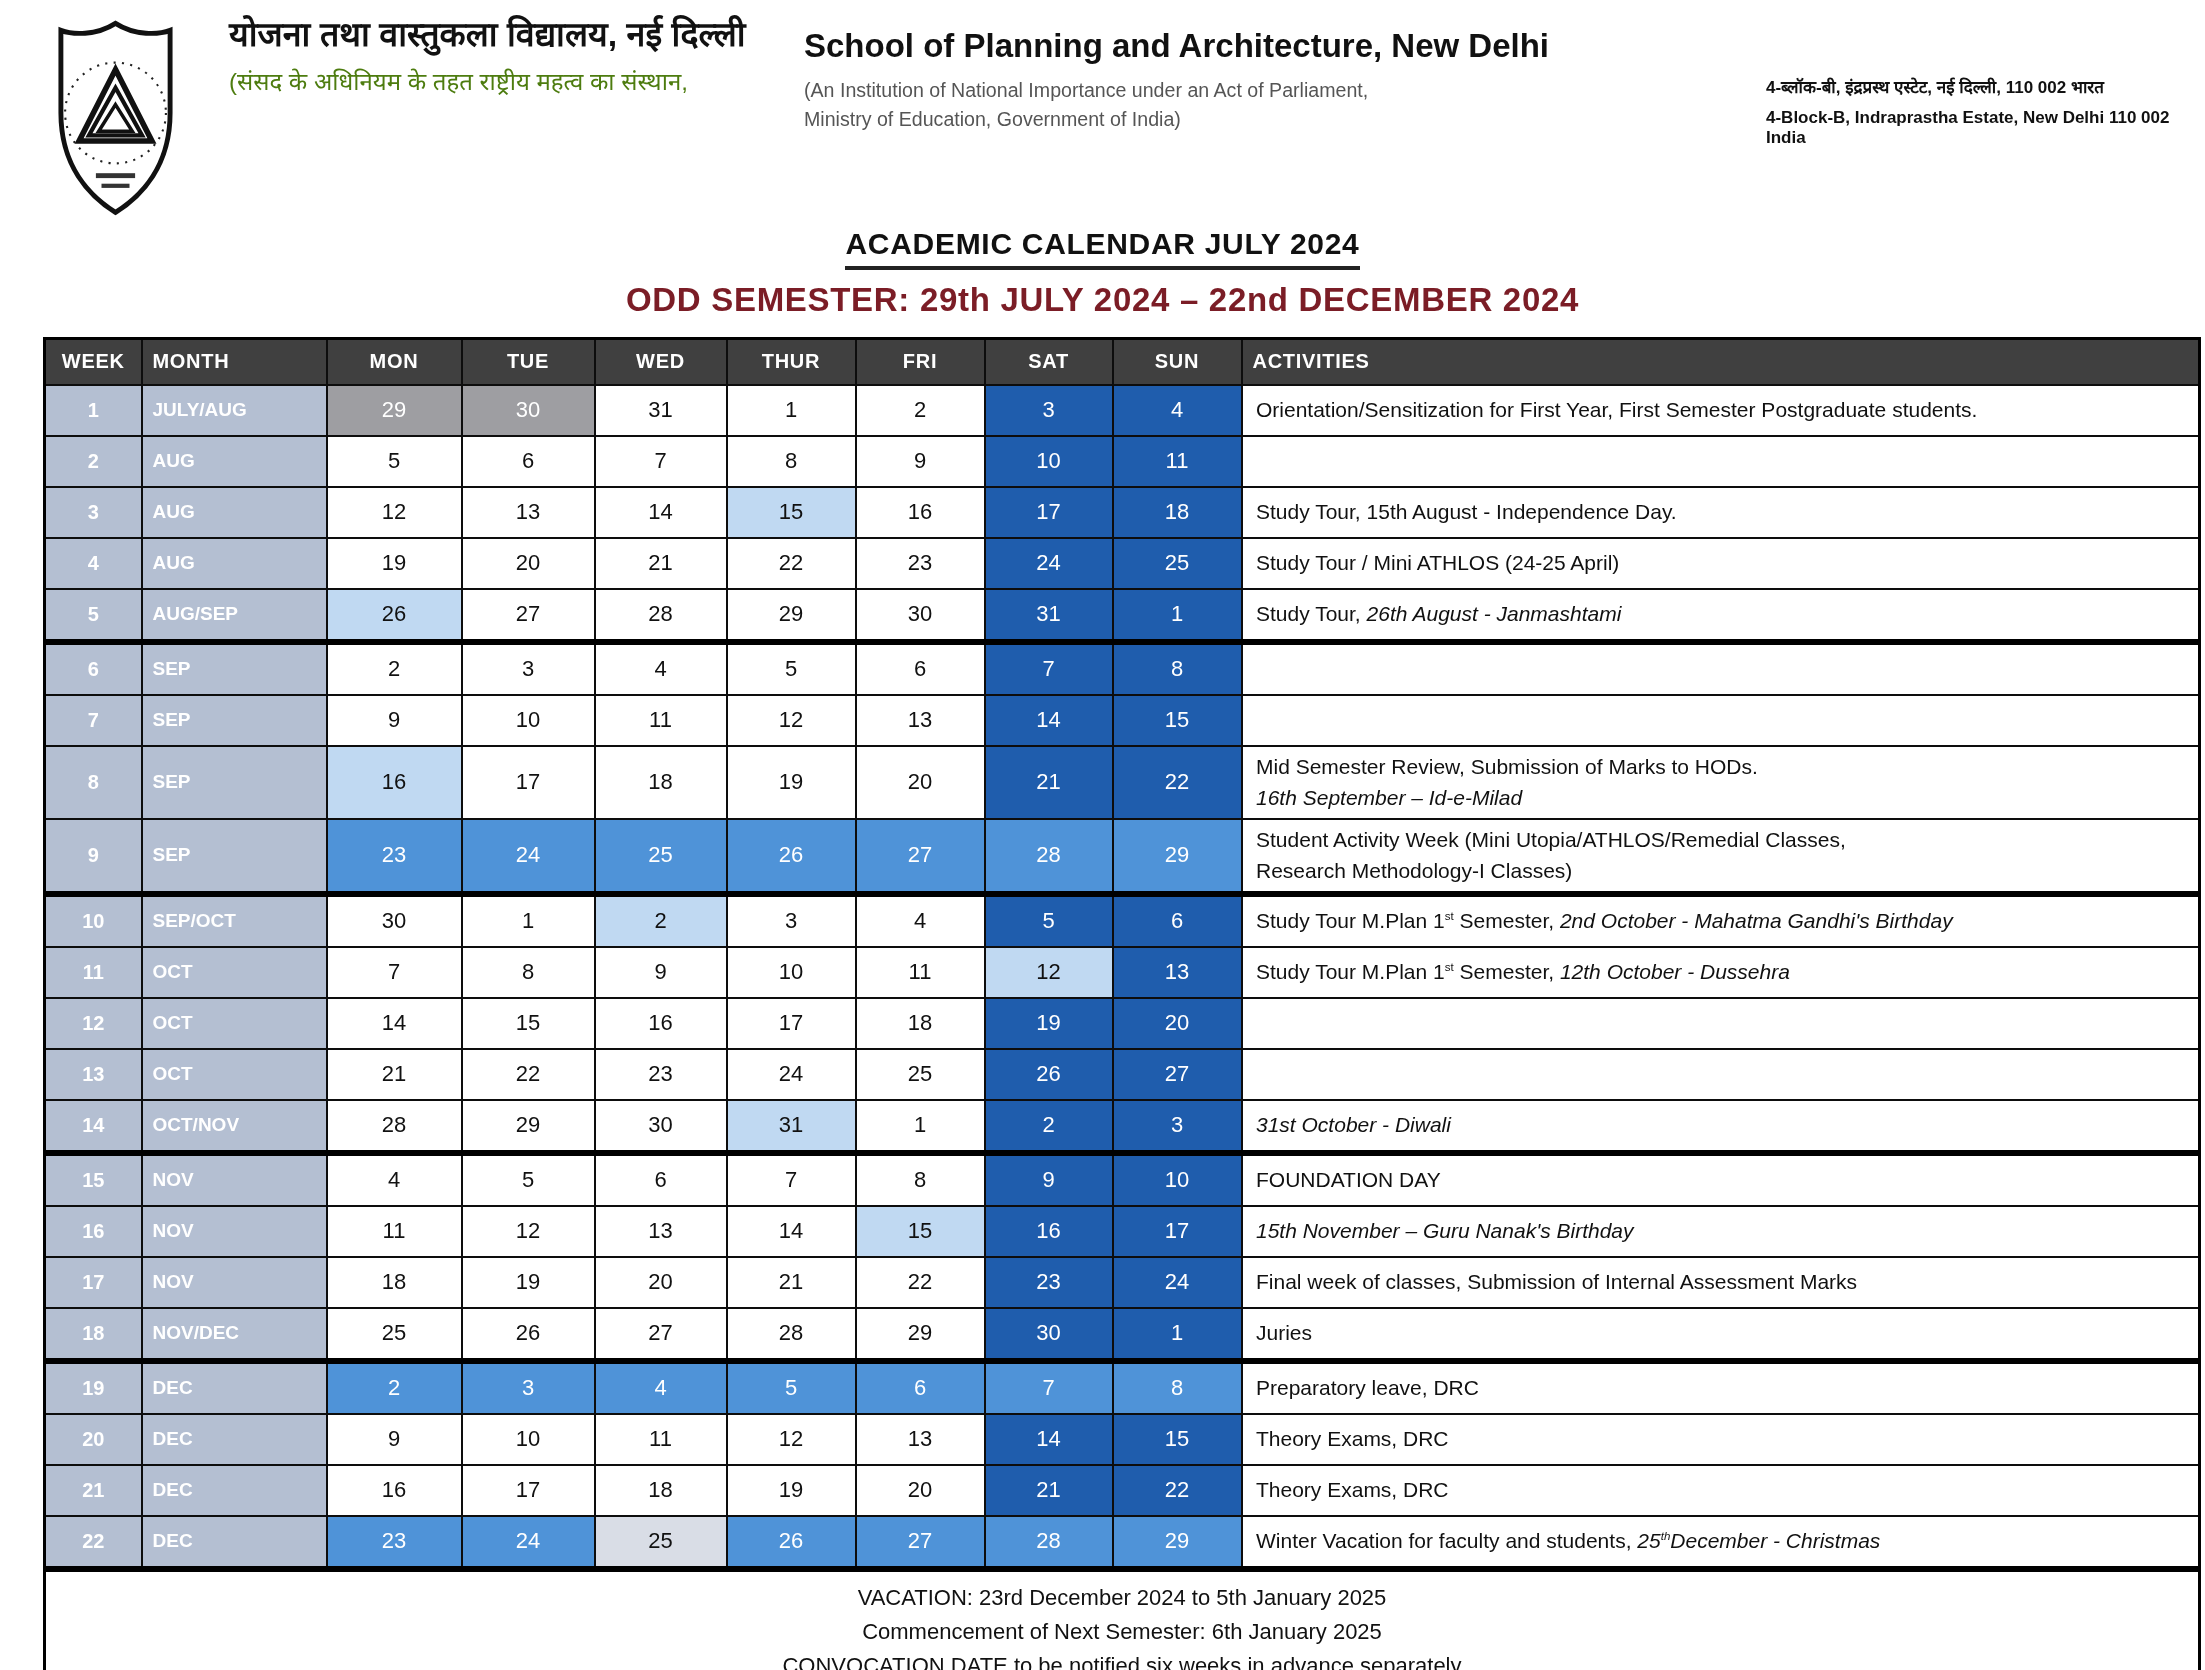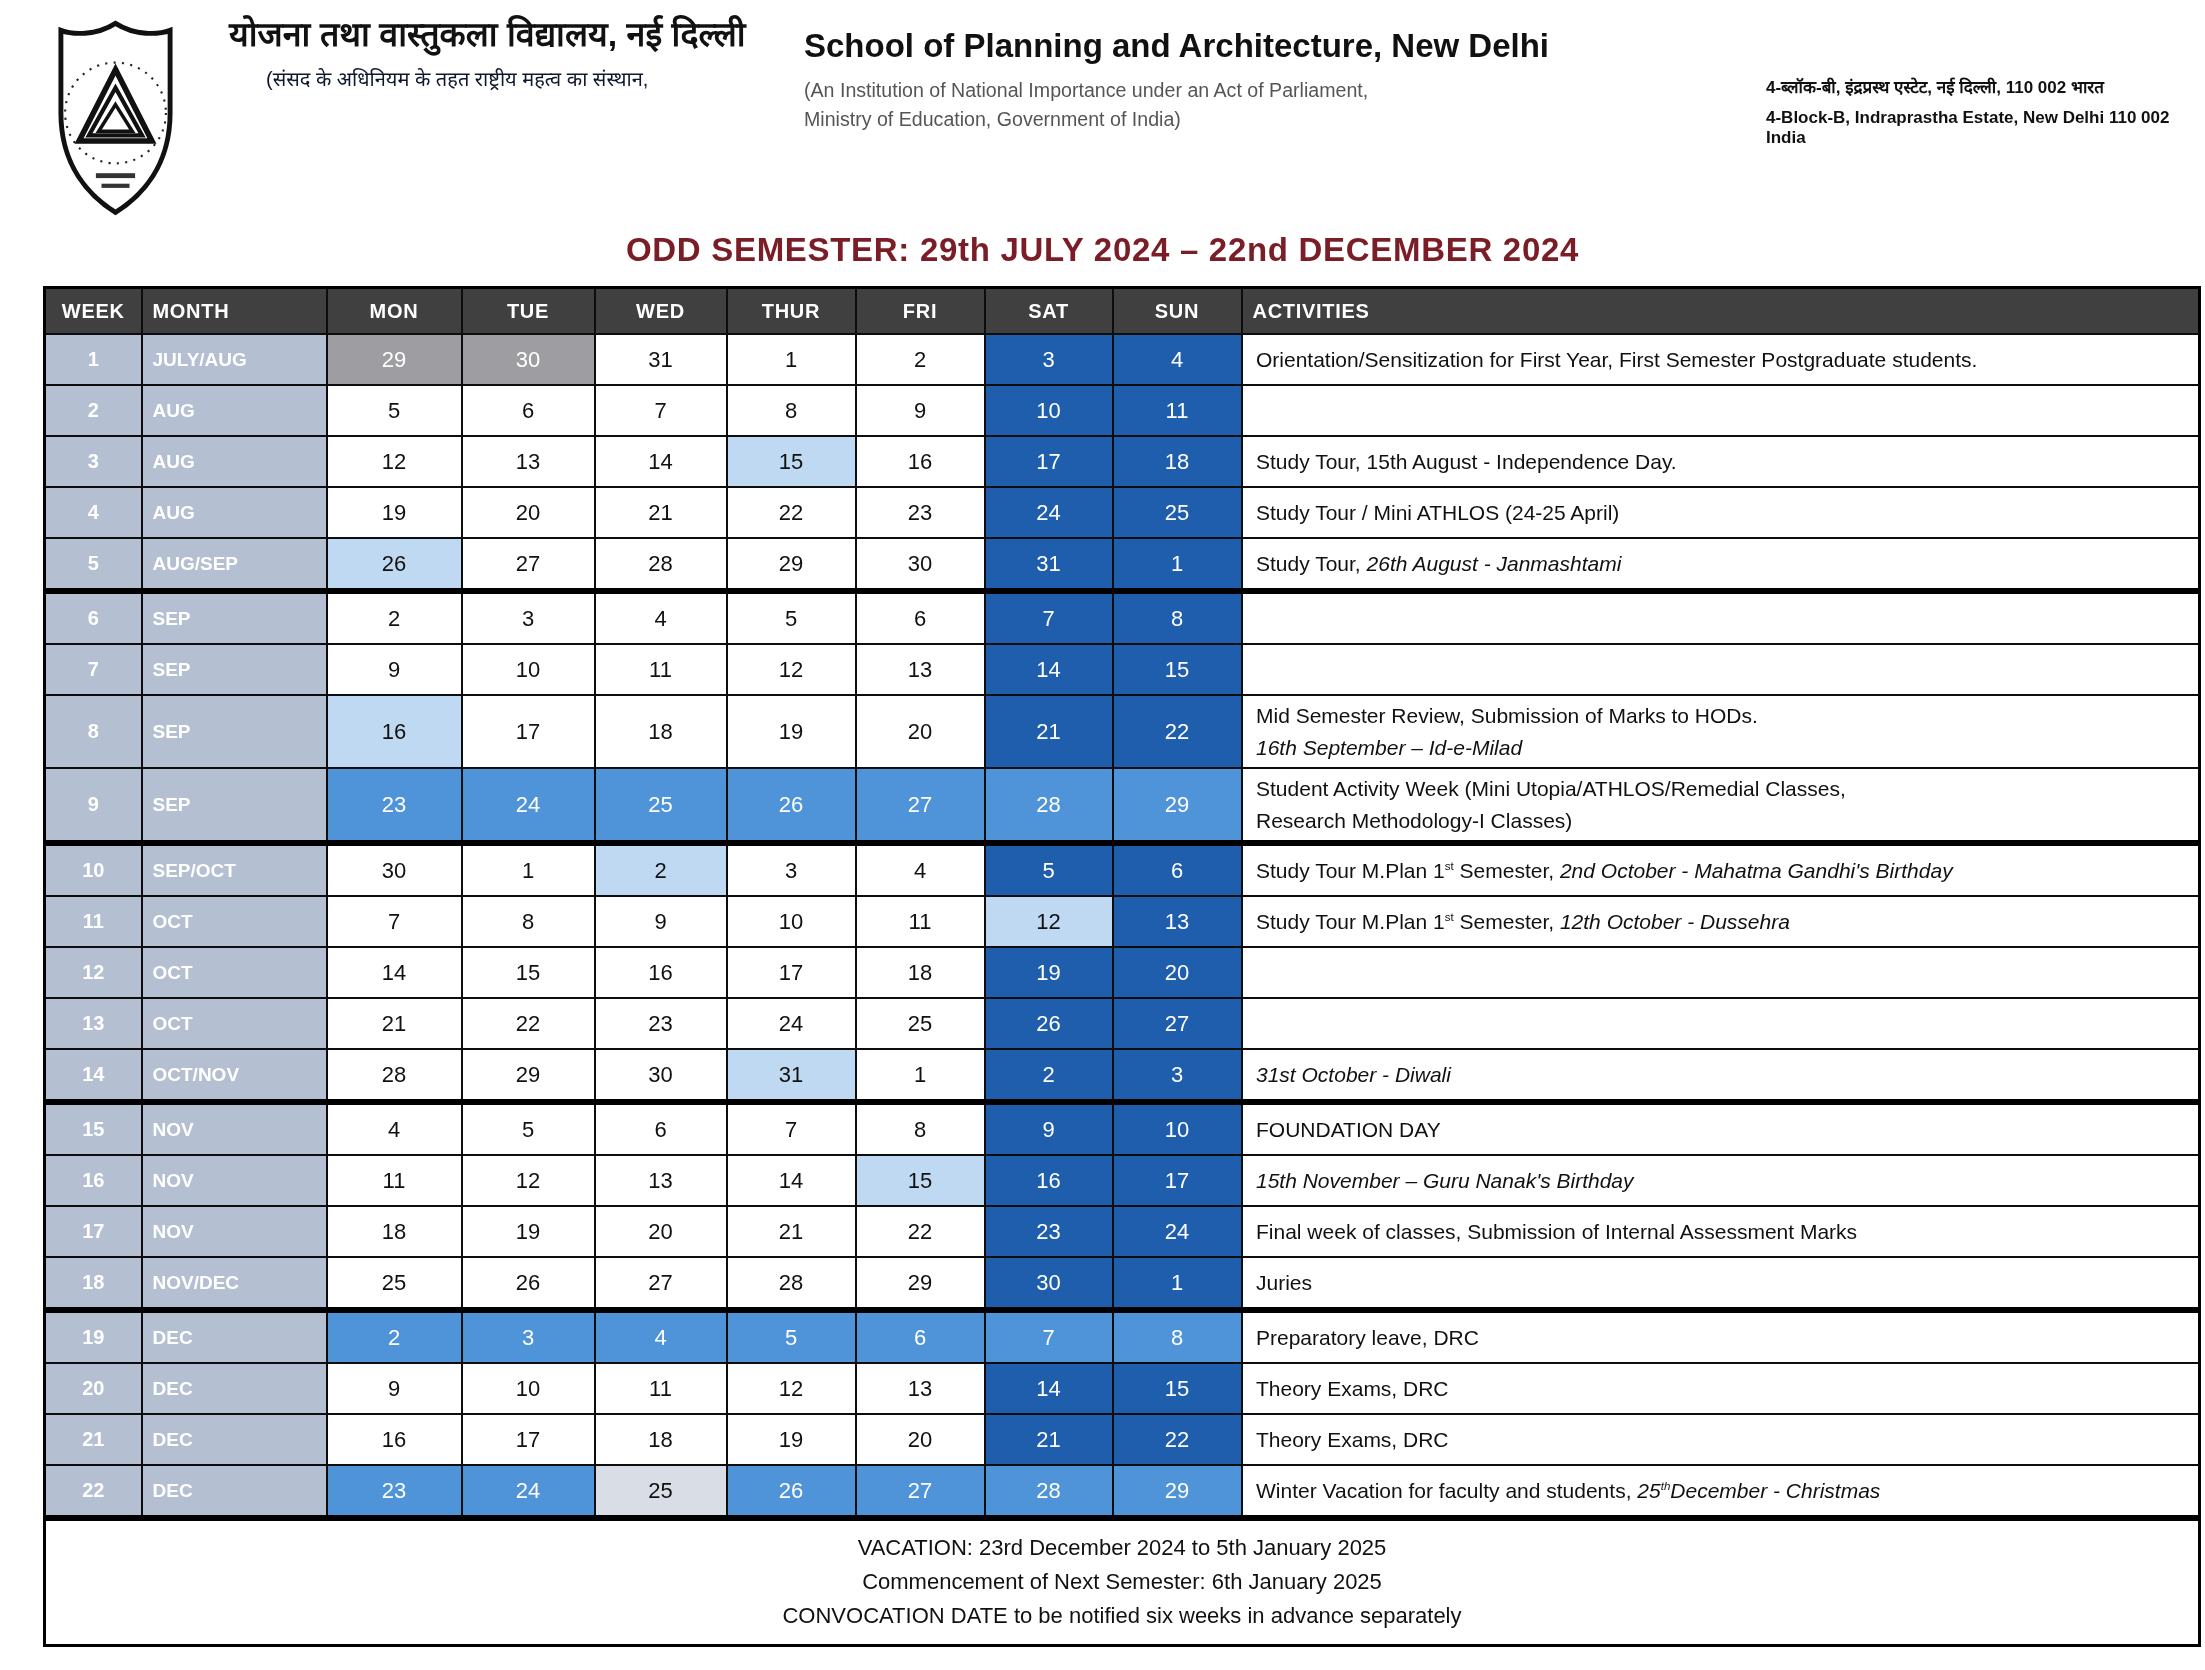--- a/index.html
+++ b/index.html
@@ -3,21 +3,21 @@
 <meta charset="utf-8">
 <style>
   html,body{margin:0;padding:0;background:#ffffff;}
   body{width:2205px;height:1670px;font-family:"Liberation Sans",sans-serif;color:#111;position:relative;}
 
   
   .hdr{display:flex;align-items:flex-start;padding:15px 20px 0 43px;}
   .logo-box{width:145px;flex:0 0 auto;}
   .inst-hindi{margin-left:41px;width:541px;}
   .inst-hindi .t{font-size:34px;font-weight:bold;line-height:1.15;}
-  .inst-hindi .s{font-size:20px;color:#0f172a;margin-top:9.5px;line-height:1.5;margin-left:37px;}
+  .inst-hindi .s{font-size:24px;color:#4d7c0f;margin-top:9.5px;line-height:1.5;}
   .inst-eng{margin-left:34px;width:852px;}
   .inst-eng .t{font-size:33px;font-weight:bold;line-height:1.15;margin-top:12px;}
   .inst-eng .s{font-size:19.6px;color:#555;margin-top:10.8px;line-height:1.5;}
   .addr{margin-left:auto;margin-top:60px;width:419px;text-align:left;}
   .addr .l1{font-size:17px;font-weight:bold;}
   .addr .l2{font-size:17px;font-weight:bold;margin-top:9.5px;}
 
   
   .title-wrap{text-align:center;margin-top:6.8px;}
   .main-title{display:inline-block;font-size:30px;font-weight:bold;letter-spacing:0.7px;
@@ -73,20 +73,21 @@
       <div>Ministry of Education, Government of India)</div>
     </div>
   </div>
   <div class="addr">
     <div class="l1">4-ब्लॉक-बी, इंद्रप्रस्थ एस्टेट, नई दिल्ली, 110 002 भारत</div>
     <div class="l2">4-Block-B, Indraprastha Estate, New Delhi 110 002 India</div>
   </div>
 </div>
 
 <div class="title-wrap">
+  <div><span class="main-title">ACADEMIC CALENDAR JULY 2024</span></div>
   <div class="sub-title">ODD SEMESTER: 29th JULY 2024 – 22nd DECEMBER 2024</div>
 </div>
 
 <table class="cal" id="calTable">
   <colgroup>
     <col style="width:97px">
       <col style="width:185px">
       <col style="width:135px">
       <col style="width:133px">
     <col style="width:132px">

